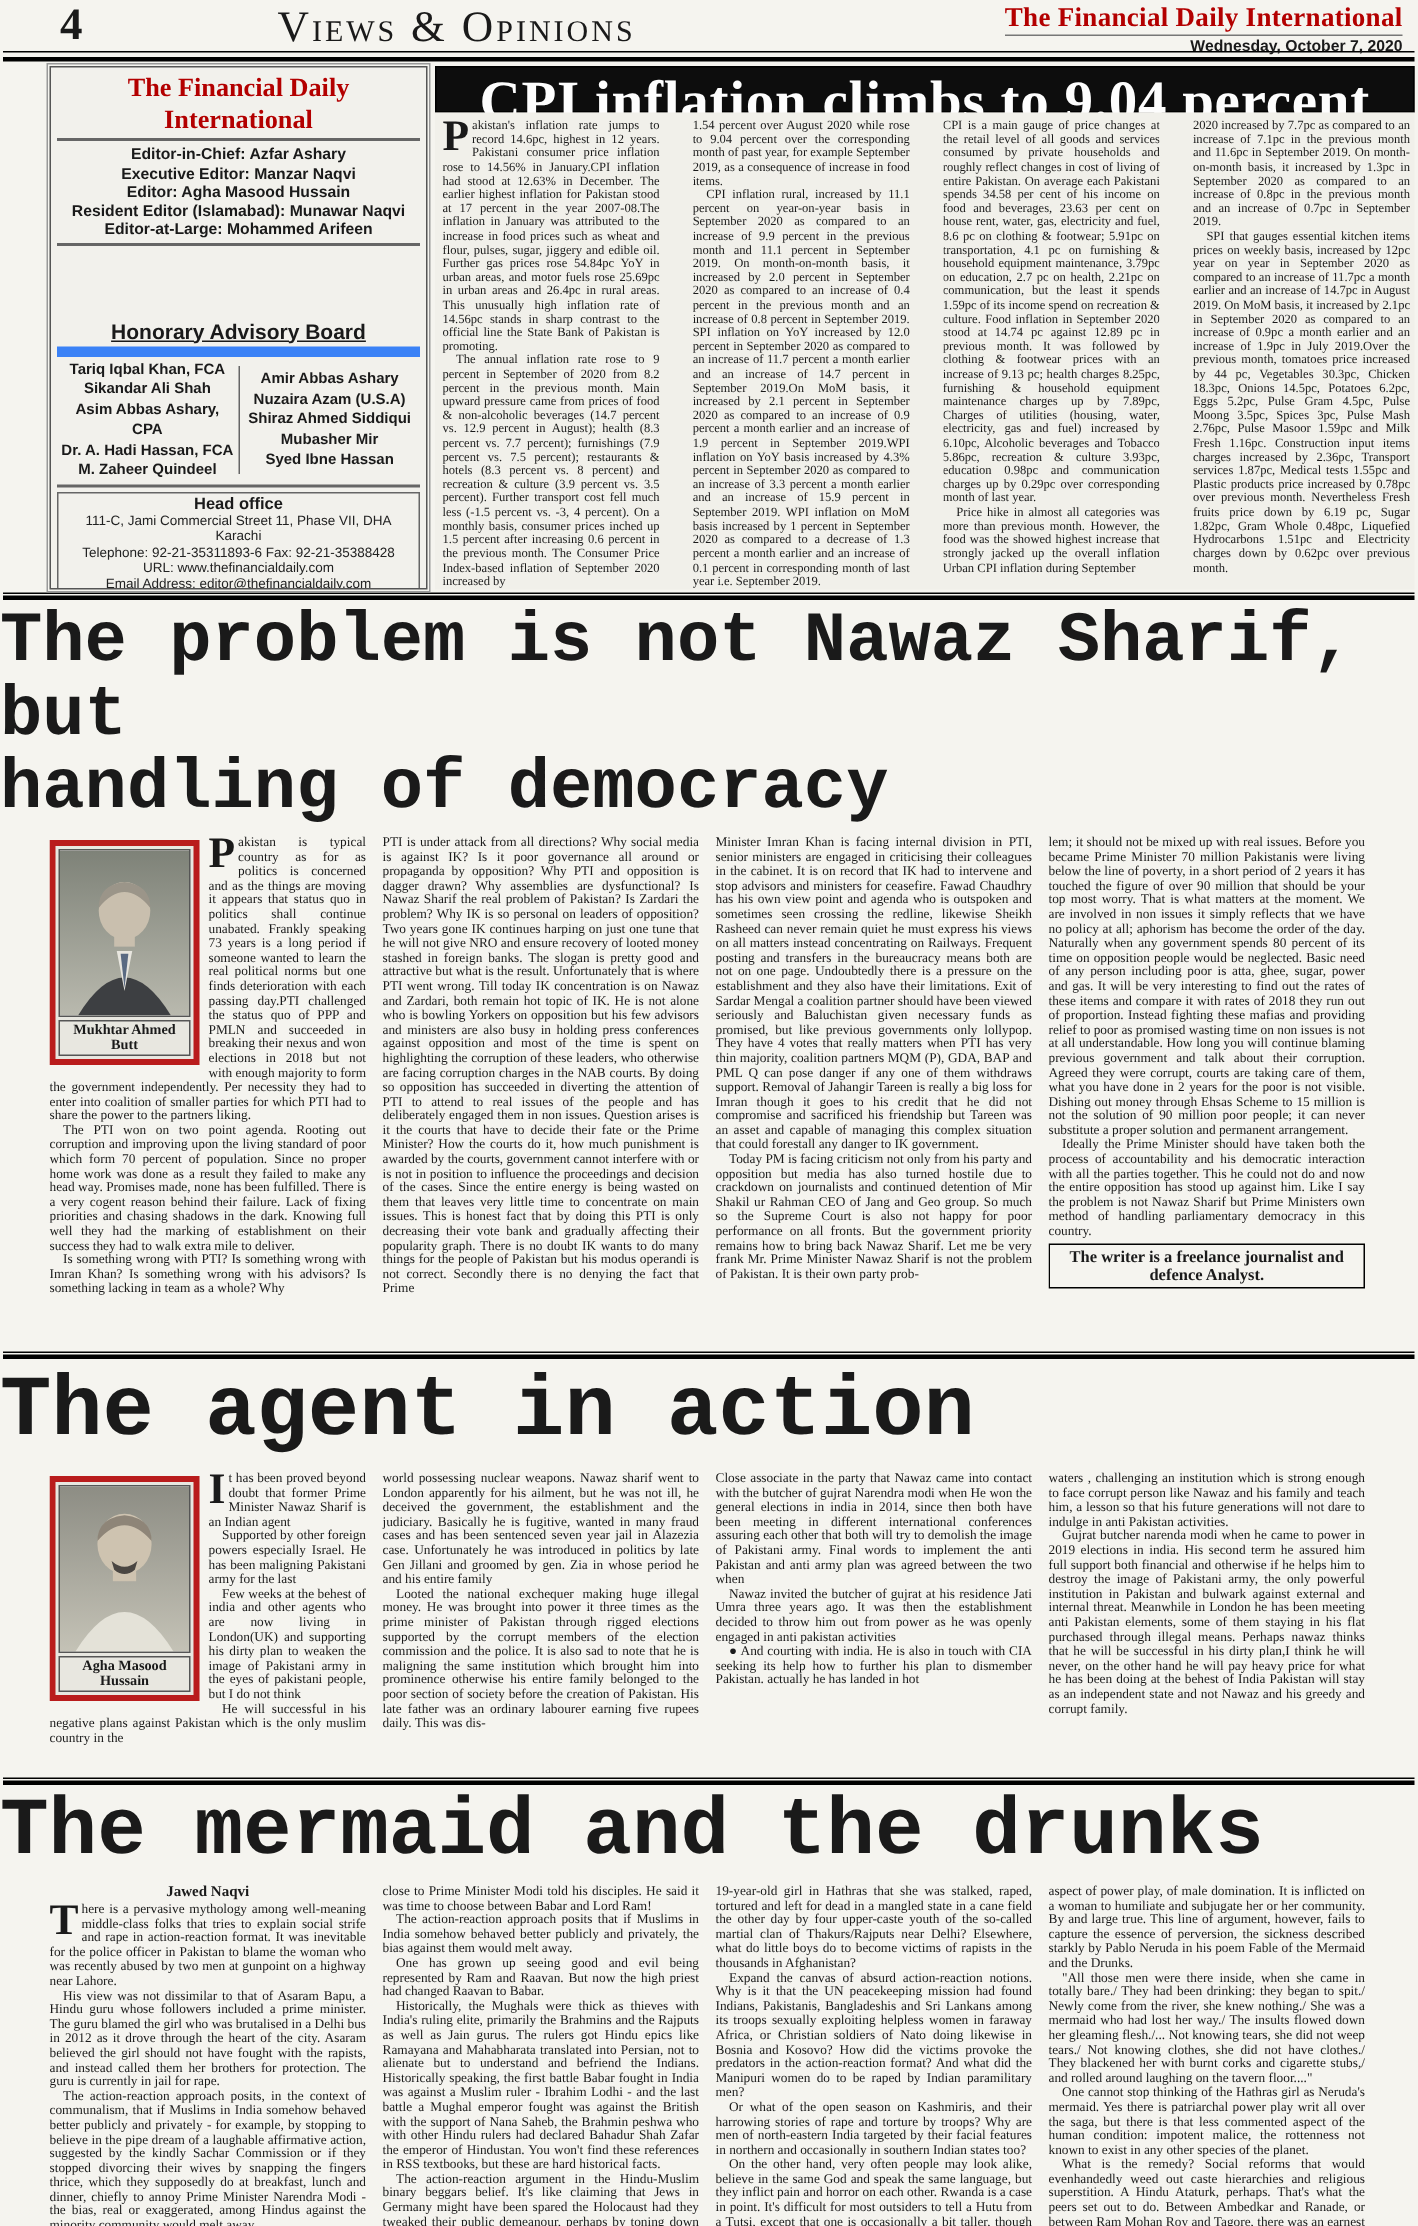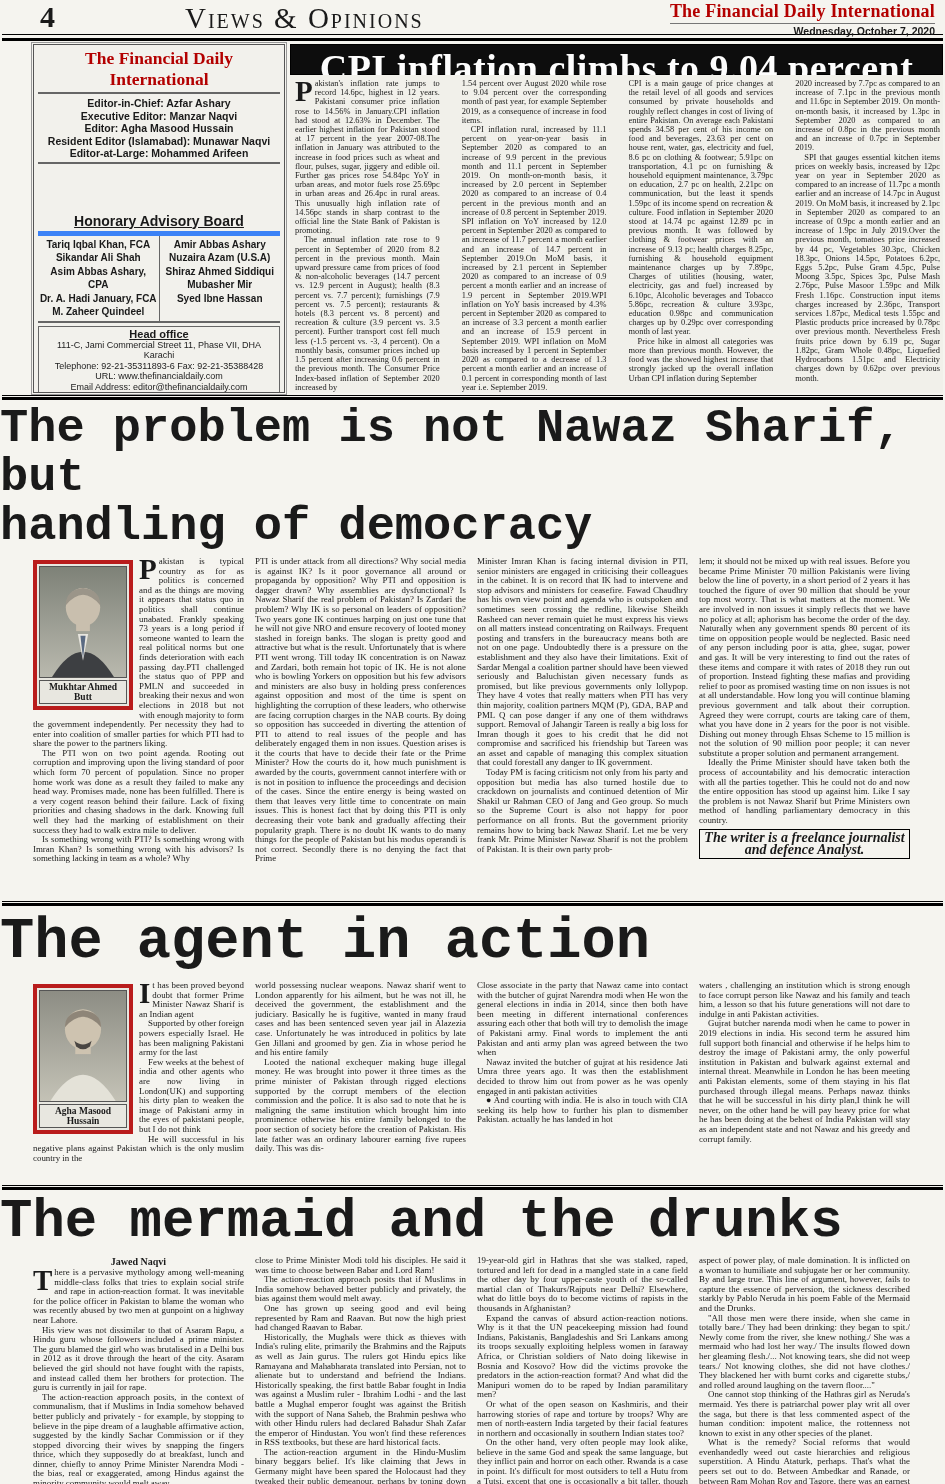--- a/index.html
+++ b/index.html
@@ -18,26 +18,26 @@
   .rule-double { height:7px; border-top:1px solid #000; border-bottom:3px solid #000; margin:0 2px; }
   
   .row1 { display:flex; height:352px; padding:3px 2px 0 33px; gap:5px; }
   .infobox { width:252px; flex:none; border:1px solid #555; outline:1px solid #999; outline-offset:1px;
              background:#f2f1ec; padding:3px 4px; font-family:"Liberation Sans", sans-serif; overflow:hidden; }
   .ib-title { font-family:"Liberation Serif", serif; color:#b30000; font-weight:bold; font-size:17.5px;
               text-align:center; border-bottom:2px solid #666; padding-bottom:2px; }
   .ib-editors { padding:3px 0 2px 0; border-bottom:2px solid #666; }
   .ib-editors p { font-weight:bold; font-size:10.5px; text-align:center; line-height:12.5px; }
   .ib-adv-head { font-weight:bold; font-size:14px; text-align:center; text-decoration:underline; padding:2px 0;margin-top:47px; }
-  .ib-advisory { display:flex; border-top:5px solid #3b82f6; border-bottom:2px solid #666; }
+  .ib-advisory { display:flex; border-top:7px solid #3b82f6; border-bottom:2px solid #666;align-items:center; }
   .adv-col { flex:1; padding:2px 1px; }
   .adv-col.right { border-left:1px solid #666; }
   .adv-col p { font-weight:bold; font-size:10px; text-align:center; line-height:13.5px; }
   .ib-office { border:1px solid #666; margin-top:3px; padding:1px 2px 2px 2px; }
-  .office-head { font-weight:bold; font-size:11px; text-align:center; text-decoration:underline; }
+  .office-head { font-weight:bold; font-size:11px; text-align:center; }
   .office-lines p { font-size:9px; text-align:center; line-height:10.5px; color:#222; }
   .cpi { flex:1; display:flex; flex-direction:column; min-width:0; }
   .cpi-bar { background:#0d0d0d; color:#fdfdfd; font-weight:bold; font-size:38px; text-align:center;
              height:31px; line-height:46px; letter-spacing:0.5px; border:1px solid #000; }
   .cpi-body { flex:1; display:flex; gap:22px; padding:4px 3px 0 5px; overflow:hidden; background:#f1f0ea; }
   
   .col { flex:1; min-width:0; text-align:justify; overflow:hidden; }
   .cpi-body .col p { font-size:8.4px; line-height:9.2px; }
   .art-body .col p { font-size:8.9px; line-height:9.6px; }
   .col p + p { text-indent:9px; }
@@ -45,21 +45,21 @@
   .rule-thick { height:5px; border-top:1px solid #000; border-bottom:3px solid #000; margin:2px 2px; }
   
   .art-head { text-align:left; font-weight:bold;font-family:Liberation Mono, monospace; }
   .nawaz-head { font-size:47px; line-height:49px; padding-top:2px; }
   .art-body { display:flex; gap:11px; padding:6px 35px 0 33px; overflow:hidden; }
   .nawaz-body { height:348px; }
   .photo-box { float:left; width:100px; margin:3px 6px 2px 0; border:4px solid #b91c1c; background:#e8e7e0; padding:2px; }
   .photo-frame { border:1px solid #555; height:112px; overflow:hidden; }
   .photo-caption { font-weight:bold; font-size:9.5px; text-align:center; border:1px solid #555; margin-top:2px; padding:1px 0; }
   .credit-box { border:1px solid #000; margin-top:3px; padding:2px 4px; text-align:center;
-                font-weight:bold; font-style:italic; font-size:14px; line-height:12px; }
+                font-weight:bold; font-size:11px; line-height:12px; }
   
   .agent-head { font-size:57px; line-height:62px; padding:3px 0 2px 0; }
   .agent-body { height:208px; }
   
   .mermaid-head { font-size:54px; line-height:56px; padding-top:2px; }
   .mermaid-body { height:276px; }
   .byline { text-align:center; font-weight:bold; font-size:10px; line-height:12px; }
   .page-bottom { height:4px; background:#000; margin:2px 2px 0 2px; }
 </style>
 </head>
@@ -84,21 +84,21 @@
         <p>Editor: Agha Masood Hussain</p>
         <p>Resident Editor (Islamabad): Munawar Naqvi</p>
         <p>Editor-at-Large: Mohammed Arifeen</p>
       </div>
     <div class="ib-adv-head">Honorary Advisory Board</div>
     <div class="ib-advisory">
       <div class="adv-col">
           <p>Tariq Iqbal Khan, FCA</p>
           <p>Sikandar Ali Shah</p>
           <p>Asim Abbas Ashary, CPA</p>
-          <p>Dr. A. Hadi January, FCA</p>
+          <p>Dr. A. Hadi Hassan, FCA</p>
           <p>M. Zaheer Quindeel</p>
         </div>
       <div class="adv-col right">
           <p>Amir Abbas Ashary</p>
           <p>Nuzaira Azam (U.S.A)</p>
           <p>Shiraz Ahmed Siddiqui</p>
           <p>Mubasher Mir</p>
           <p>Syed Ibne Hassan</p>
         </div>
     </div>

